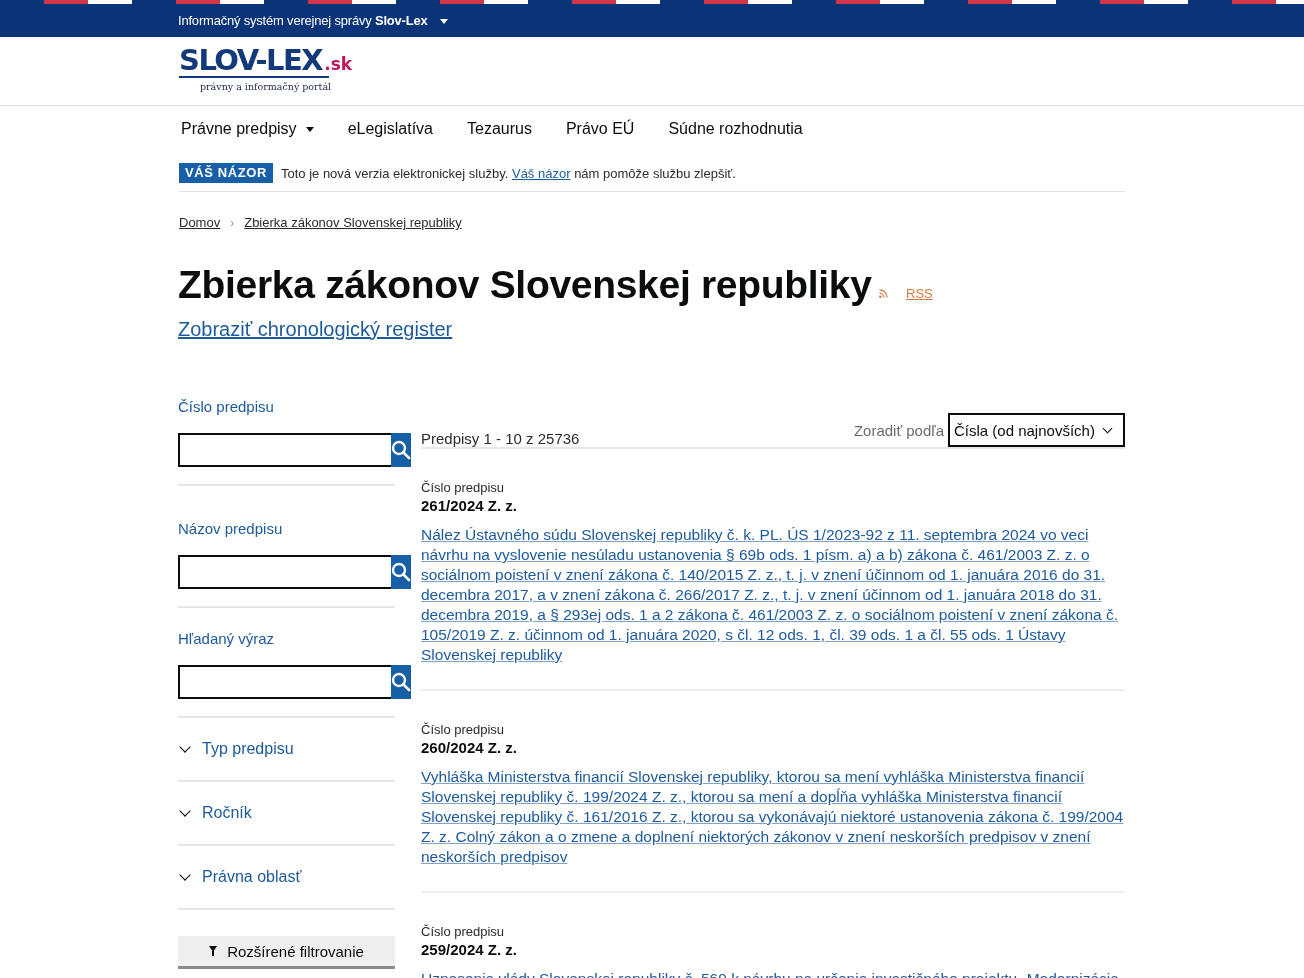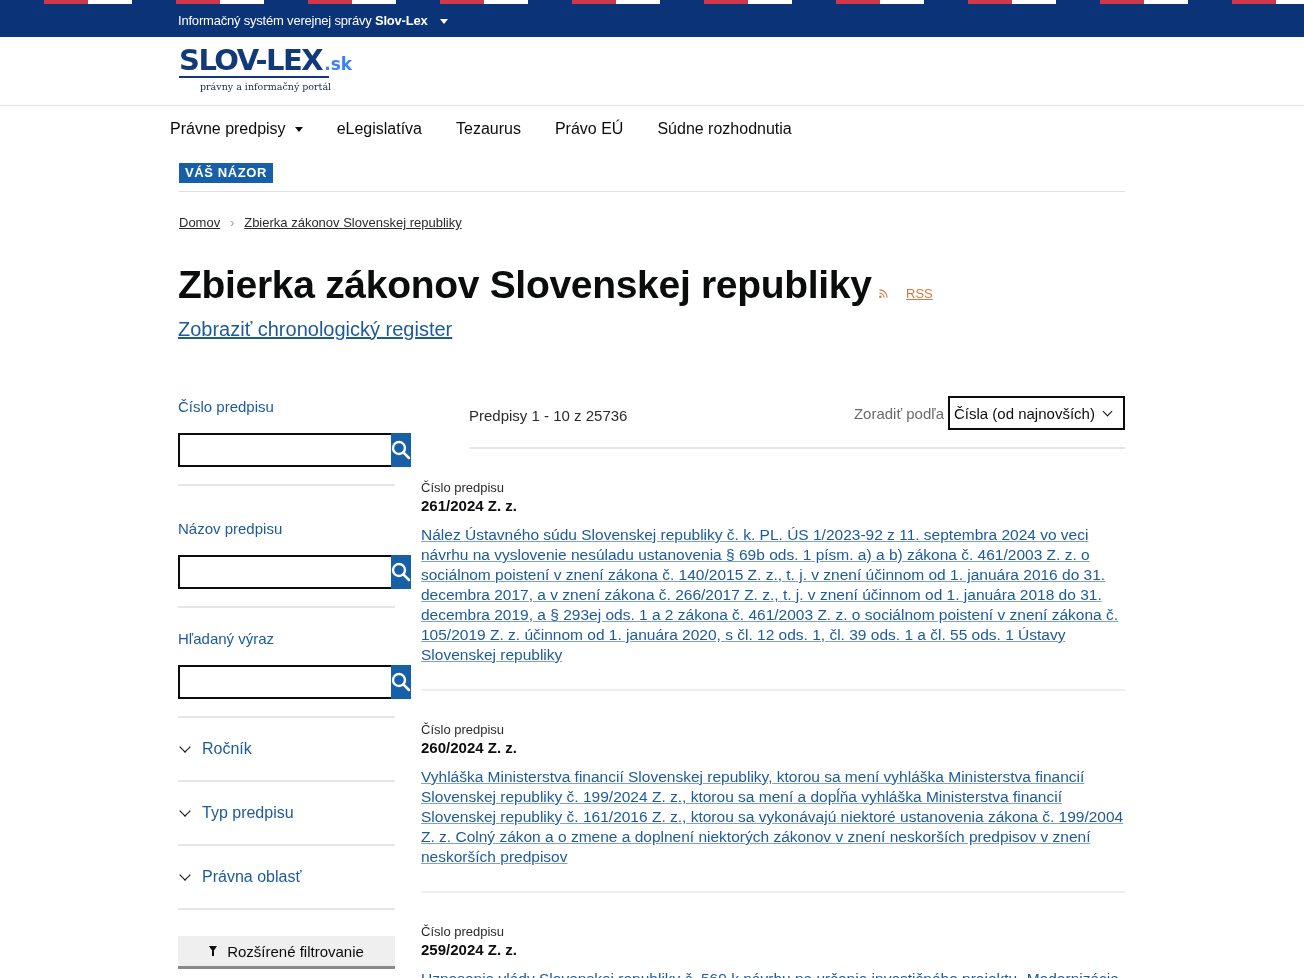--- a/index.html
+++ b/index.html
@@ -12,26 +12,26 @@
     background: repeating-linear-gradient(90deg, #0b3478 0px, #0b3478 44px, #d0384a 44px, #d0384a 88px, #ffffff 88px, #ffffff 132px); }
   .govbar .gtext { position: absolute; left: 178px; top: 13px; font-size: 13px; color: #ffffff; letter-spacing: -0.2px; }
   .govbar .gtext b { font-weight: bold; }
   .govbar .caret { display: inline-block; margin-left: 9px; width: 0; height: 0;
     border-left: 4px solid transparent; border-right: 4px solid transparent; border-top: 5px solid #ffffff; vertical-align: middle; }
 
   
   .logohdr { position: absolute; left: 0; top: 37px; width: 1304px; height: 69px; border-bottom: 1px solid #e2e2e2; }
   .logo { position: absolute; left: 179px; top: 8px; }
   .logo .mark { font-family: "DejaVu Sans", sans-serif; font-weight: bold; font-size: 29px; color: #123a7a; letter-spacing: -1.5px; line-height: 30px; transform: scaleY(0.95); display: inline-block; }
-  .logo .sk { font-family: "DejaVu Sans", sans-serif; font-size: 17px; color: #3b82f6; font-weight: bold; margin-left: 2px; }
+  .logo .sk { font-family: "DejaVu Sans", sans-serif; font-size: 17px; color: #be185d; font-weight: bold; margin-left: 2px; }
   .logo .underline { position: absolute; left: 0; top: 31px; width: 150px; height: 2px; background: #123a7a; }
   .logo .tag { position: absolute; left: 21px; top: 36px; font-family: "DejaVu Serif", serif; font-size: 9.5px; color: #1a2a4a; white-space: nowrap; }
 
   
-  .mainnav { position: absolute; left: 170px; top: 120px; display: flex; gap: 34px; font-size: 16px; color: #0b0c0c; }
+  .mainnav { position: absolute; left: 181px; top: 120px; display: flex; gap: 34px; font-size: 16px; color: #0b0c0c; }
   .mainnav .item { display: flex; align-items: center; cursor: pointer; }
   .mainnav .dcaret { display: inline-block; margin-left: 9px; width: 0; height: 0;
     border-left: 4px solid transparent; border-right: 4px solid transparent; border-top: 5px solid #0b0c0c; }
 
   
   .feedback { position: absolute; left: 179px; top: 163px; width: 946px; height: 29px; border-bottom: 1px solid #e0e0e0; font-size: 13px; display: flex; align-items: flex-start; }
   .feedback .tag { background: #1760a8; color: #ffffff; font-weight: bold; font-size: 13px; letter-spacing: 0.6px; padding: 2px 6px; height: 20px; line-height: 16px; }
   .feedback .msg { margin-left: 8px; margin-top: 3px; color: #2b2b2b; }
   .feedback a { color: #1d5a9a; text-decoration: underline; }
 
@@ -60,21 +60,21 @@
   .advbtn .funnel:after { content: ""; position: absolute; left: -1px; top: -1px; width: 2px; height: 5px; background: #0b0c0c; }
 
   
   .results { position: absolute; left: 421px; top: 396px; width: 704px; }
   .reshead { display: flex; justify-content: space-between; align-items: center; height: 36px; border-bottom: 2px solid #e6e6e6; padding-bottom: 0; }
   .reshead .count { font-size: 15px; color: #2b2b2b; margin-top: 4px; }
   .sort { display: flex; align-items: center; }
   .sort .lbl { font-size: 15px; color: #6b6b6b; margin-right: 4px; }
   .sort .sel { border: 2px solid #0b0c0c; height: 34px; width: 177px; display: flex; align-items: center; padding-left: 4px; font-size: 15px; color: #0b0c0c; cursor: pointer; }
   .sort .sel .v { width: 7px; height: 7px; border-right: 1.5px solid #0b0c0c; border-bottom: 1.5px solid #0b0c0c; transform: rotate(45deg); margin: -4px 0 0 9px; }
-  .reshead { height: 53px; align-items: flex-start; margin-left: 48px; }
+  .reshead { height: 53px; align-items: flex-end; }
   .entry { padding-top: 31px; padding-bottom: 24px; border-bottom: 2px solid #eeeeee; }
   .entry .lbl { font-size: 13px; color: #2b2b2b; line-height: 16px; }
   .entry .num { font-size: 15px; font-weight: bold; color: #0b0c0c; line-height: 20px; }
   .entry .desc { display: block; margin-top: 9px; font-size: 15.5px; line-height: 20px; color: #1d5a9a; text-decoration: underline; text-decoration-color: #7fa3c8; }
 </style>
 </head>
 <body>
 
 <div class="govbar">
   <div class="stripe"></div>
@@ -107,20 +107,25 @@
   <div class="item">
       <span>Právo EÚ</span>
     </div>
   <div class="item">
       <span>Súdne rozhodnutia</span>
     </div>
 </nav>
 
 <div class="feedback">
   <span class="tag">VÁŠ NÁZOR</span>
+  <span class="msg">
+    <span>Toto je nová verzia elektronickej služby.</span>
+    <a>Váš názor</a>
+    <span>nám pomôže službu zlepšiť.</span>
+  </span>
 </div>
 
 <div class="breadcrumb">
   <a>Domov</a>
   <span class="sep">›</span>
   <a>Zbierka zákonov Slovenskej republiky</a>
 </div>
 
 <h1 class="title">Zbierka zákonov Slovenskej republiky</h1>
 <div class="rss">
@@ -165,25 +170,25 @@
       <div class="sbtn">
         <svg width="20" height="20" viewBox="0 0 20 20">
             <circle cx="8" cy="8" r="6" stroke="#fff" stroke-width="2.4" fill="none"></circle>
             <line x1="12.3" y1="12.3" x2="18" y2="18" stroke="#fff" stroke-width="2.6" stroke-linecap="round"></line>
           </svg>
       </div>
     </div>
   </div>
   <div class="acc">
     <span class="chev"></span>
-    <span>Ročník</span>
+    <span>Typ predpisu</span>
   </div>
   <div class="acc">
     <span class="chev"></span>
-    <span>Typ predpisu</span>
+    <span>Ročník</span>
   </div>
   <div class="acc">
     <span class="chev"></span>
     <span>Právna oblasť</span>
   </div>
   <div class="advbtn">
     <span class="funnel"></span>
     <span>Rozšírené filtrovanie</span>
   </div>
 </aside>

